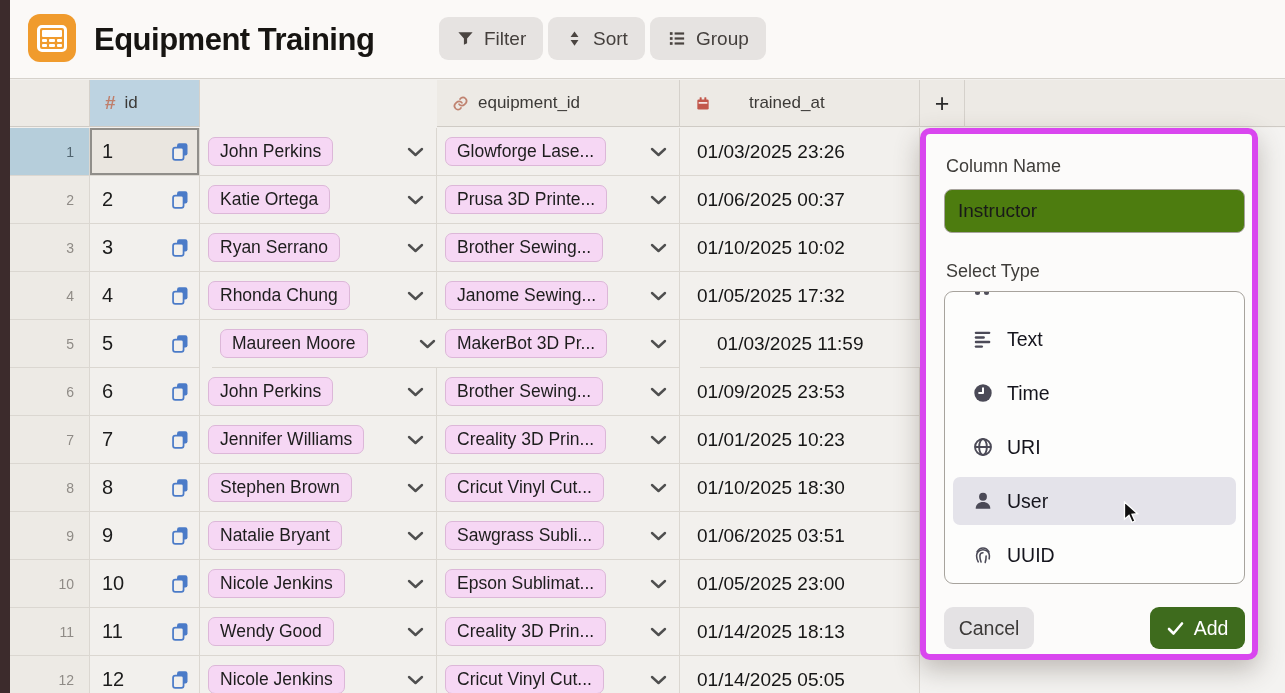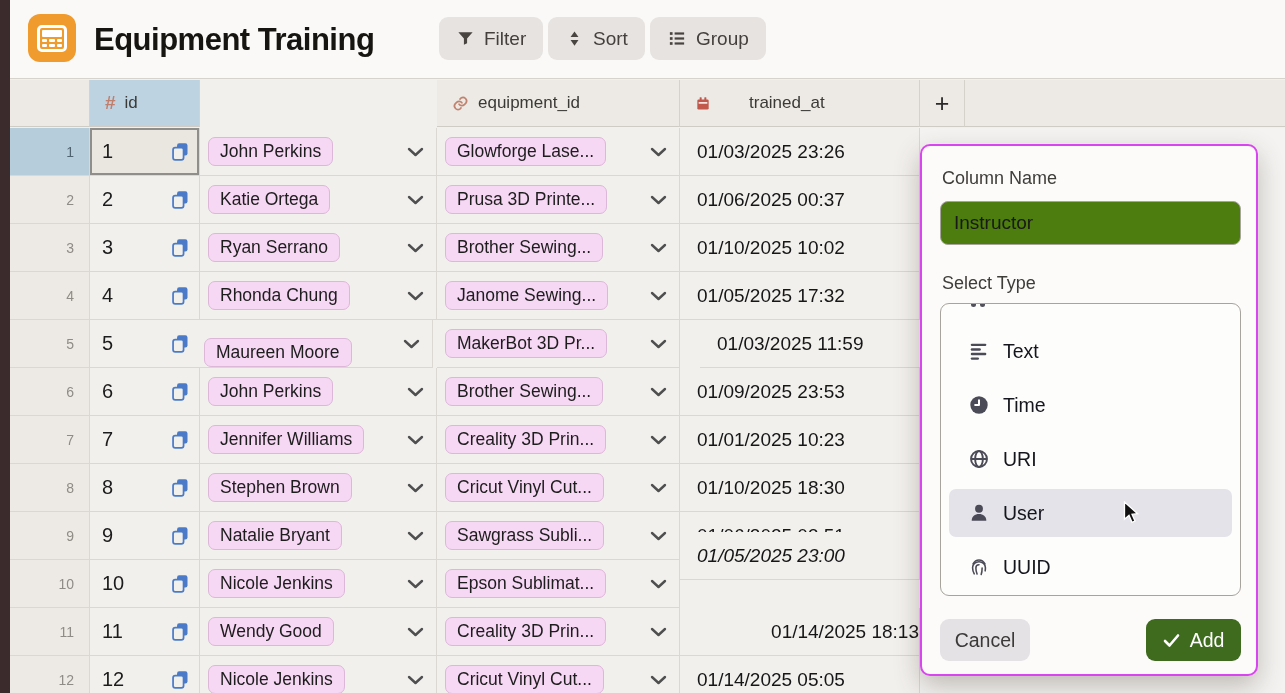--- a/index.html
+++ b/index.html
@@ -41,21 +41,21 @@
   .sel-id{background:#eae6e0;box-shadow:inset 0 0 0 2px #908e8a;}
   .copy{position:absolute;right:8px;top:13px;}
   .pill{margin-left:8px;background:#f6d7f4;border:1px solid #dcb7d8;border-radius:7px;padding:3px 11px;font-size:17.5px;color:#1d1d1d;white-space:nowrap;}
   .chev{position:absolute;right:12px;top:19px;}
   .trained{padding-left:17px;font-size:19px;color:#161616;}
 
   
   #side-bg{position:absolute;left:920px;top:128px;width:365px;height:565px;background:#f4f3f1;}
 
   
-  #dialog{position:absolute;left:920px;top:128px;width:338px;height:532px;background:#fcfbfa;border:2px solid #d946ef;border-radius:10px;box-shadow:0 10px 26px rgba(70,55,45,.3);box-sizing:border-box;z-index:5;margin-top:16px;}
+  #dialog{position:absolute;left:920px;top:128px;width:338px;height:532px;background:#fcfbfa;border:6px solid #d946ef;border-radius:10px;box-shadow:0 10px 26px rgba(70,55,45,.3);box-sizing:border-box;z-index:5;}
   .dlg-label{position:absolute;left:20px;font-size:18px;color:#3f3d3a;}
   #lbl-colname{top:22px;}
   #lbl-seltype{top:127px;}
   #col-name-input{position:absolute;left:18px;top:55px;width:301px;height:44px;box-sizing:border-box;border:1px solid #a7a39d;border-radius:8px;background:#4d7c0f;font-family:"Liberation Sans",sans-serif;font-size:19px;color:#191919;padding:0 13px;}
   #type-list{position:absolute;left:18px;top:157px;width:301px;height:293px;box-sizing:border-box;border:1px solid #a7a39d;border-radius:9px;background:#fdfdfc;overflow:hidden;padding-top:23px;}
   .opt{height:48px;margin:0 8px 6px;display:flex;align-items:center;gap:13px;padding-left:19px;font-size:19.5px;color:#15151d;border-radius:7px;}
   .opt-selected{background:#e4e3ea;}
   .opt svg{flex-shrink:0;}
   #partial-dots{position:absolute;top:-2px;left:30px;display:flex;gap:4px;}
   #partial-dots i{width:5px;height:5px;border-radius:50%;background:#504f5a;}
@@ -247,21 +247,21 @@
       <div class="cell num-cell" style="left: 10px; width: 80px; top: 320px; height: 48px;">
         <span>5</span>
       </div>
       <div class="cell id-cell" style="left: 90px; width: 110px; top: 320px; height: 48px;">
         <span>5</span>
         <svg class="copy" width="21" height="21" viewBox="0 0 24 24">
           <rect x="8" y="2.5" width="12" height="14" rx="2.5" fill="#4b7bc8"></rect>
           <rect x="3.5" y="7.5" width="12" height="14" rx="2.5" fill="#f2f0ed" stroke="#4b7bc8" stroke-width="2"></rect>
         </svg>
       </div>
-      <div class="cell " style="left: 196px; width: 237px; top: 320px; height: 48px; align-items: flex-end;">
+      <div class="cell " style="left: 212px; width: 237px; top: 320px; height: 48px;">
         <span class="pill">Maureen Moore</span>
         <svg class="chev" width="17" height="10" viewBox="0 0 17 10">
           <polyline points="2,2 8.5,8 15,2" fill="none" stroke="#4f4f4f" stroke-width="2.4" stroke-linecap="round" stroke-linejoin="round"></polyline>
         </svg>
       </div>
       <div class="cell " style="left: 437px; width: 243px; top: 320px; height: 48px;">
         <span class="pill">MakerBot 3D Pr...</span>
         <svg class="chev" width="17" height="10" viewBox="0 0 17 10">
           <polyline points="2,2 8.5,8 15,2" fill="none" stroke="#4f4f4f" stroke-width="2.4" stroke-linecap="round" stroke-linejoin="round"></polyline>
         </svg>
@@ -384,21 +384,21 @@
         <svg class="chev" width="17" height="10" viewBox="0 0 17 10">
           <polyline points="2,2 8.5,8 15,2" fill="none" stroke="#4f4f4f" stroke-width="2.4" stroke-linecap="round" stroke-linejoin="round"></polyline>
         </svg>
       </div>
       <div class="cell " style="left: 437px; width: 243px; top: 560px; height: 48px;">
         <span class="pill">Epson Sublimat...</span>
         <svg class="chev" width="17" height="10" viewBox="0 0 17 10">
           <polyline points="2,2 8.5,8 15,2" fill="none" stroke="#4f4f4f" stroke-width="2.4" stroke-linecap="round" stroke-linejoin="round"></polyline>
         </svg>
       </div>
-      <div class="cell trained" style="left: 680px; width: 240px; top: 532px; height: 48px; font-style: italic;">
+      <div class="cell trained" style="left: 680px; width: 240px; top: 560px; height: 48px;">
         <span>01/05/2025 23:00</span>
       </div>
       <div class="cell num-cell" style="left: 10px; width: 80px; top: 608px; height: 48px;">
         <span>11</span>
       </div>
       <div class="cell id-cell" style="left: 90px; width: 110px; top: 608px; height: 48px;">
         <span>11</span>
         <svg class="copy" width="21" height="21" viewBox="0 0 24 24">
           <rect x="8" y="2.5" width="12" height="14" rx="2.5" fill="#4b7bc8"></rect>
           <rect x="3.5" y="7.5" width="12" height="14" rx="2.5" fill="#f2f0ed" stroke="#4b7bc8" stroke-width="2"></rect>
@@ -409,21 +409,21 @@
         <svg class="chev" width="17" height="10" viewBox="0 0 17 10">
           <polyline points="2,2 8.5,8 15,2" fill="none" stroke="#4f4f4f" stroke-width="2.4" stroke-linecap="round" stroke-linejoin="round"></polyline>
         </svg>
       </div>
       <div class="cell " style="left: 437px; width: 243px; top: 608px; height: 48px;">
         <span class="pill">Creality 3D Prin...</span>
         <svg class="chev" width="17" height="10" viewBox="0 0 17 10">
           <polyline points="2,2 8.5,8 15,2" fill="none" stroke="#4f4f4f" stroke-width="2.4" stroke-linecap="round" stroke-linejoin="round"></polyline>
         </svg>
       </div>
-      <div class="cell trained" style="left: 680px; width: 240px; top: 608px; height: 48px; justify-content: flex-end;">
+      <div class="cell trained" style="left: 680px; width: 240px; top: 608px; height: 48px;">
         <span>01/14/2025 18:13</span>
       </div>
       <div class="cell num-cell" style="left: 10px; width: 80px; top: 656px; height: 48px;">
         <span>12</span>
       </div>
       <div class="cell id-cell" style="left: 90px; width: 110px; top: 656px; height: 48px;">
         <span>12</span>
         <svg class="copy" width="21" height="21" viewBox="0 0 24 24">
           <rect x="8" y="2.5" width="12" height="14" rx="2.5" fill="#4b7bc8"></rect>
           <rect x="3.5" y="7.5" width="12" height="14" rx="2.5" fill="#f2f0ed" stroke="#4b7bc8" stroke-width="2"></rect>

